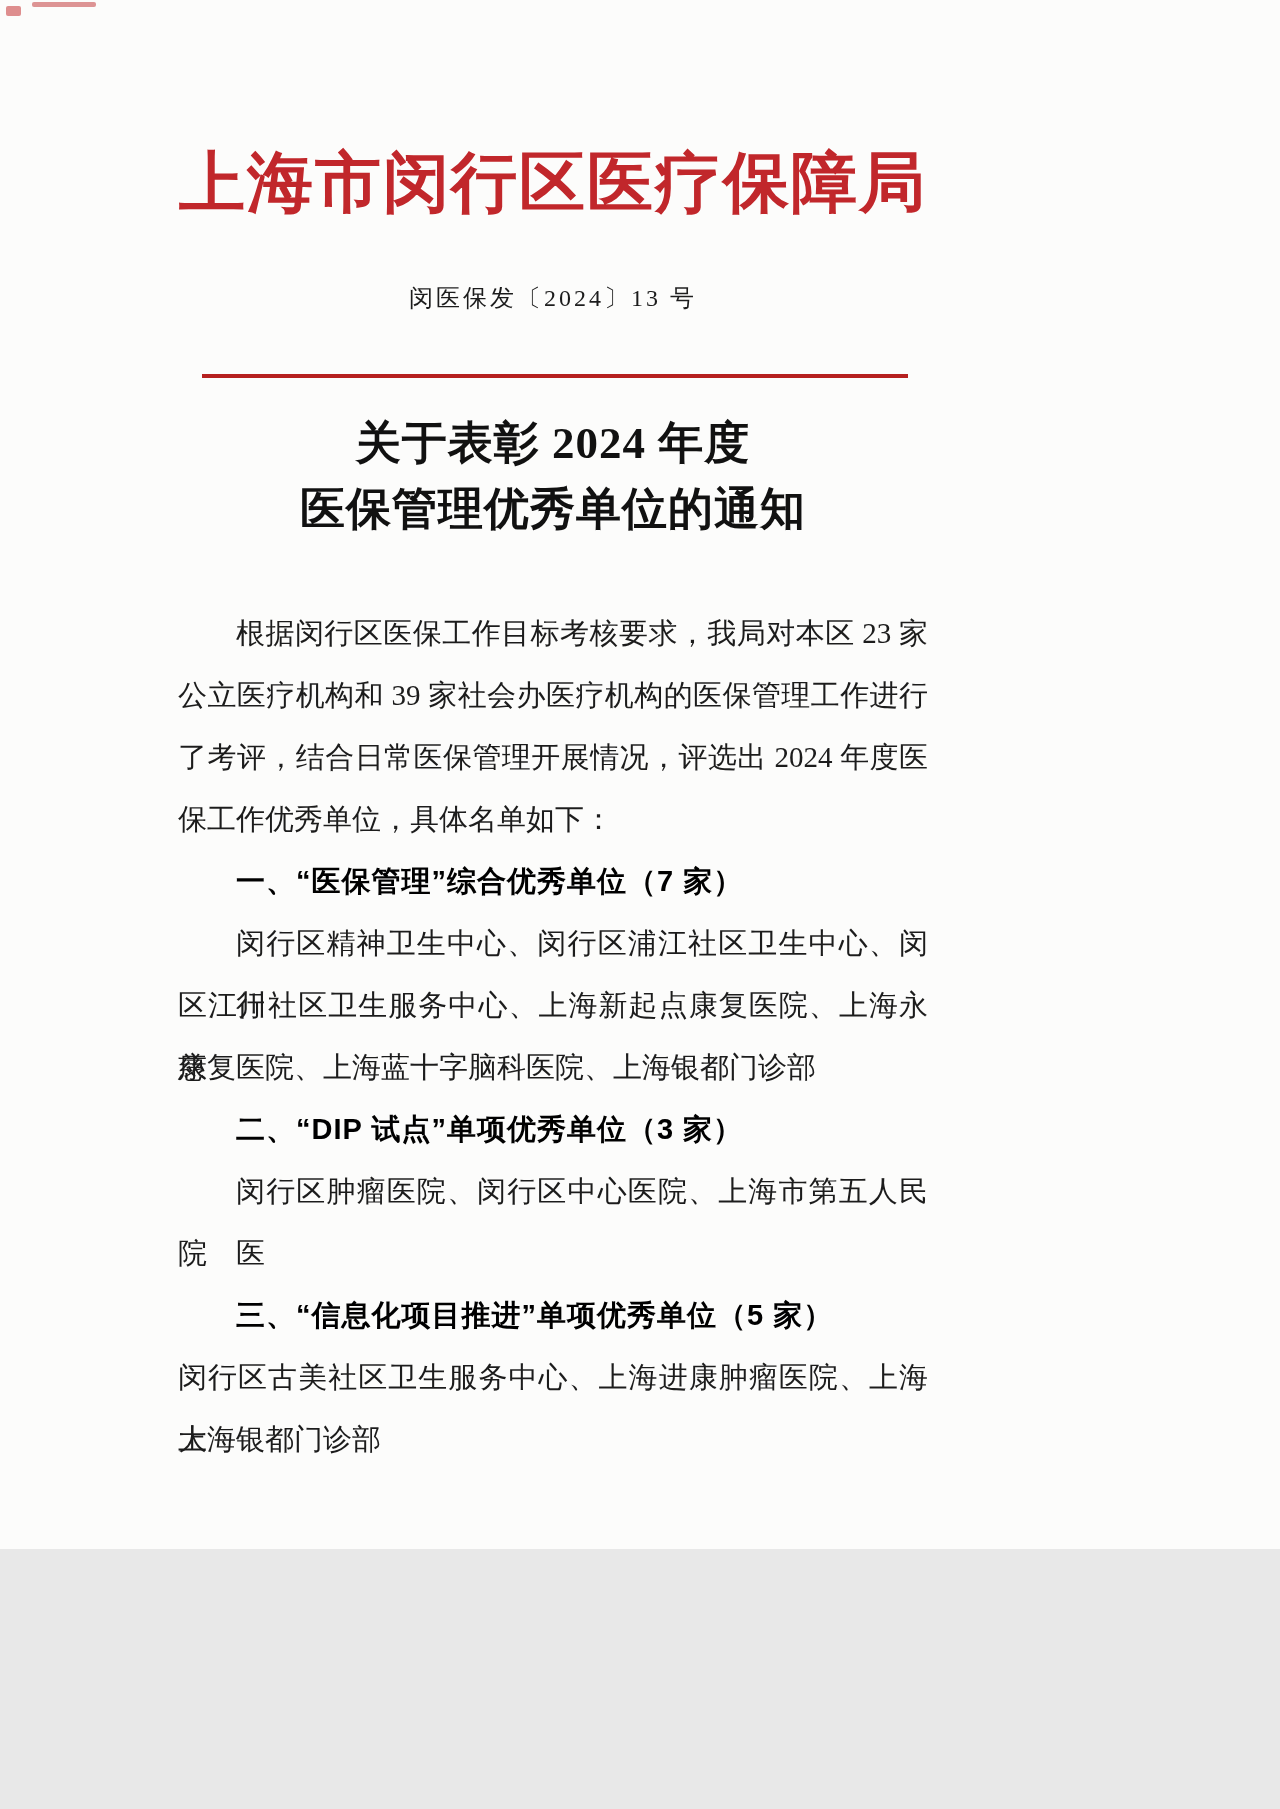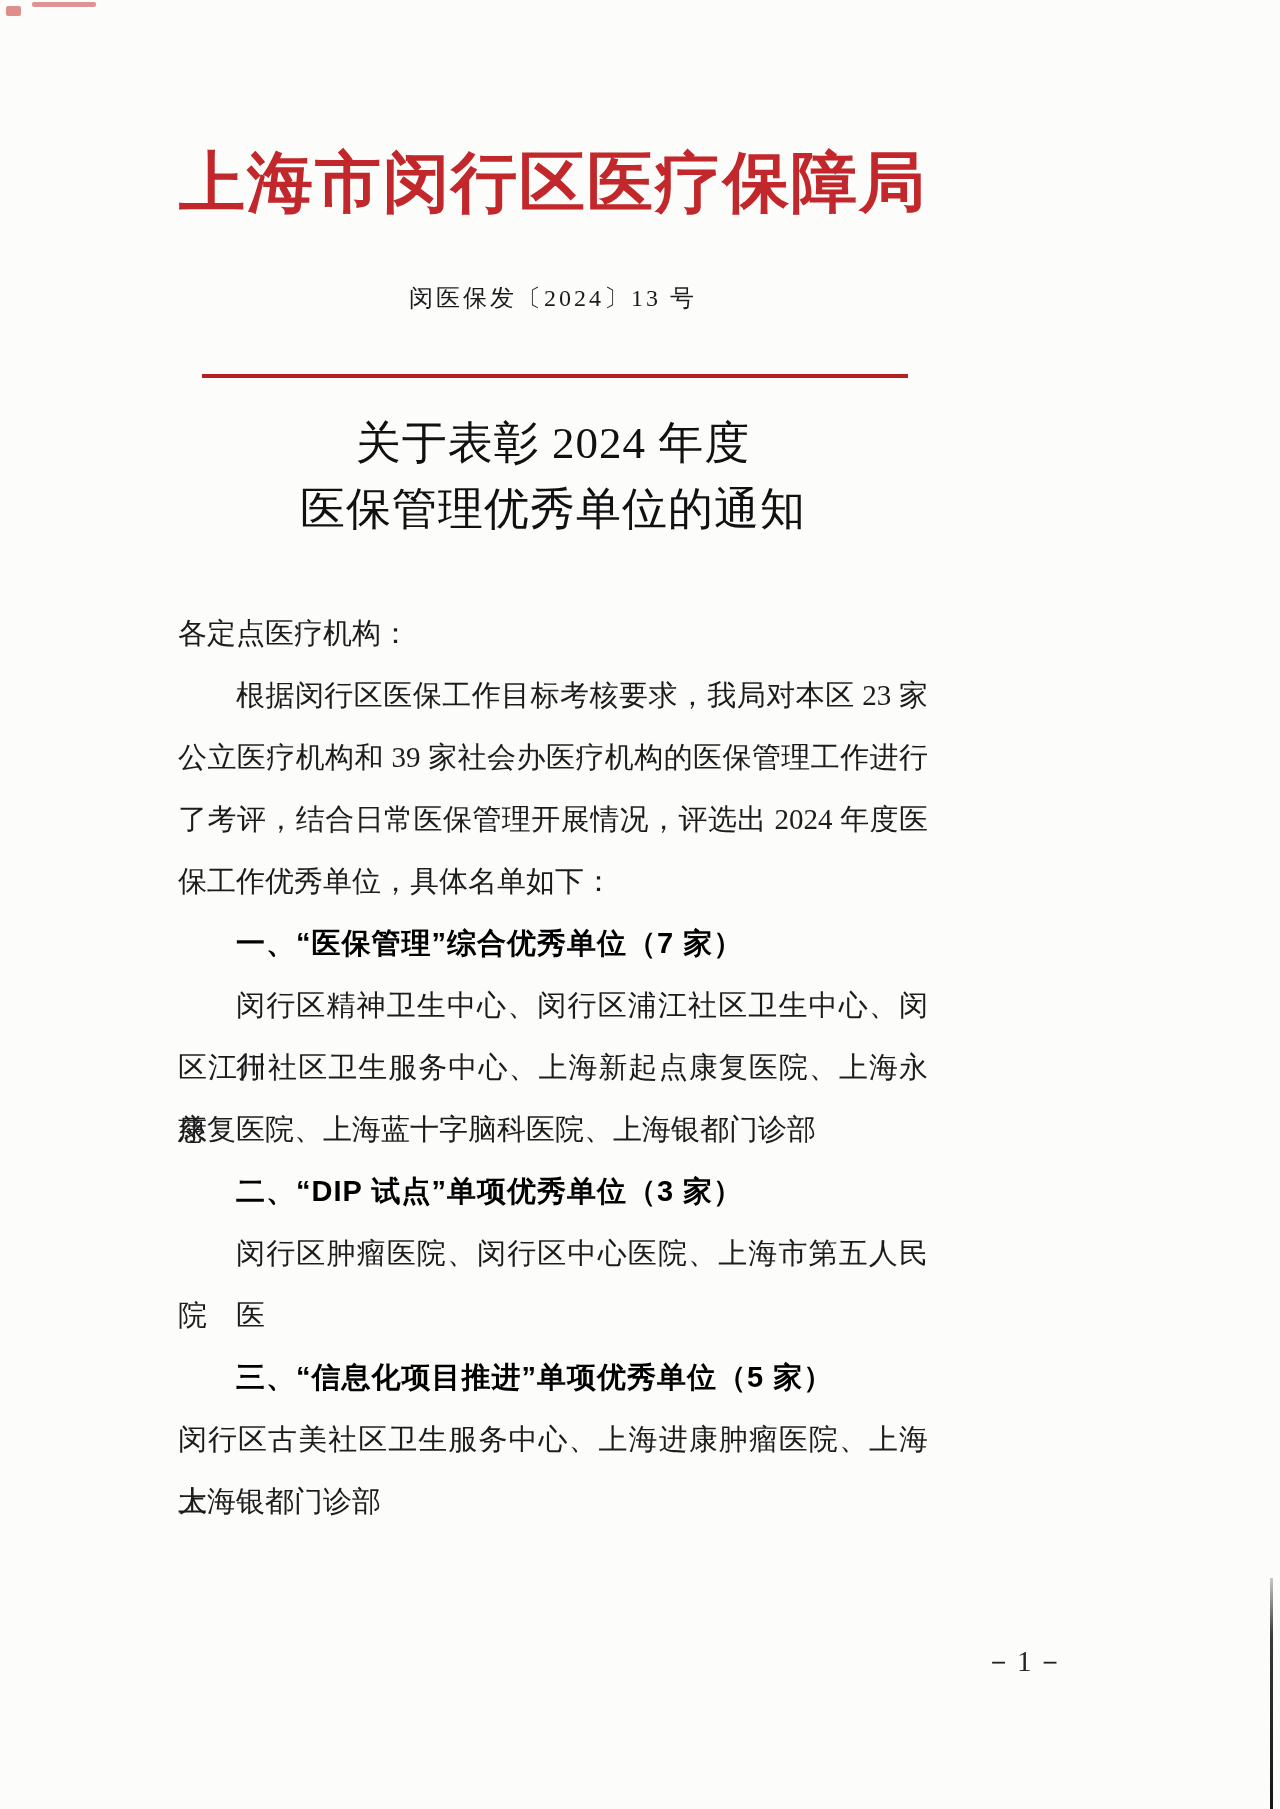--- a/index.html
+++ b/index.html
@@ -1,38 +1,38 @@
 <!DOCTYPE html>
 <html><head>
 <meta charset="utf-8">
 <style>
   html,body{margin:0;padding:0;background:#e8e8e8;}
   .page{
-    position:relative;width:1280px;height:1809px;margin:0 auto;
+    position:relative;width:1280px;height:1549px;margin:0 auto;
     background:#fcfcfb;overflow:hidden;
     font-family:"Liberation Serif","DejaVu Serif",serif;color:#1c1c1c;
   }
   .content{position:absolute;left:178px;top:0;width:750px;height:1809px;}
   .agency{
     position:absolute;top:138px;left:-15px;width:780px;margin:0;
     text-align:center;font-size:66px;font-weight:700;letter-spacing:2px;
     color:#c1272b;white-space:nowrap;
     font-family:"Liberation Serif","DejaVu Serif",serif;
   }
   .docnum{
     position:absolute;top:282px;left:0;width:750px;text-align:center;
     font-size:24px;letter-spacing:3px;white-space:nowrap;
   }
   .redline{
     position:absolute;top:374px;left:24px;width:706px;height:4px;
     background:#b6201f;
   }
   .doc-title{
     position:absolute;top:410px;left:0;width:750px;text-align:center;
-    font-size:45px;font-weight:400;line-height:66px;letter-spacing:1px;
+    font-size:45px;font-weight:700;line-height:66px;letter-spacing:1px;
     color:#111;
   }
   .bodytext{
     position:absolute;top:602px;left:0;width:750px;
     font-size:29px;line-height:62px;
   }
   .line{height:62px;overflow:visible;}
   .indent{padding-left:58px;}
   .fill{text-align:justify;text-align-last:justify;text-justify:inter-character;}
   .heading{
@@ -66,21 +66,20 @@
     <div class="docnum">闵医保发〔2024〕13 号</div>
 
     <div class="redline"></div>
 
     <div class="doc-title">
       <div>关于表彰 2024 年度</div>
       <div>医保管理优秀单位的通知</div>
     </div>
 
     <div class="bodytext">
-      <div class="line">各定点医疗机构：</div>
       <div class="line indent fill">根据闵行区医保工作目标考核要求，我局对本区 23 家</div>
       <div class="line fill">公立医疗机构和 39 家社会办医疗机构的医保管理工作进行</div>
       <div class="line fill">了考评，结合日常医保管理开展情况，评选出 2024 年度医</div>
       <div class="line">保工作优秀单位，具体名单如下：</div>
       <div class="line indent heading">一、“医保管理”综合优秀单位（7 家）</div>
       <div class="line indent fill">闵行区精神卫生中心、闵行区浦江社区卫生中心、闵行</div>
       <div class="line fill">区江川社区卫生服务中心、上海新起点康复医院、上海永慈</div>
       <div class="line">康复医院、上海蓝十字脑科医院、上海银都门诊部</div>
       <div class="line indent heading">二、“DIP 试点”单项优秀单位（3 家）</div>
       <div class="line indent fill">闵行区肿瘤医院、闵行区中心医院、上海市第五人民医</div>

